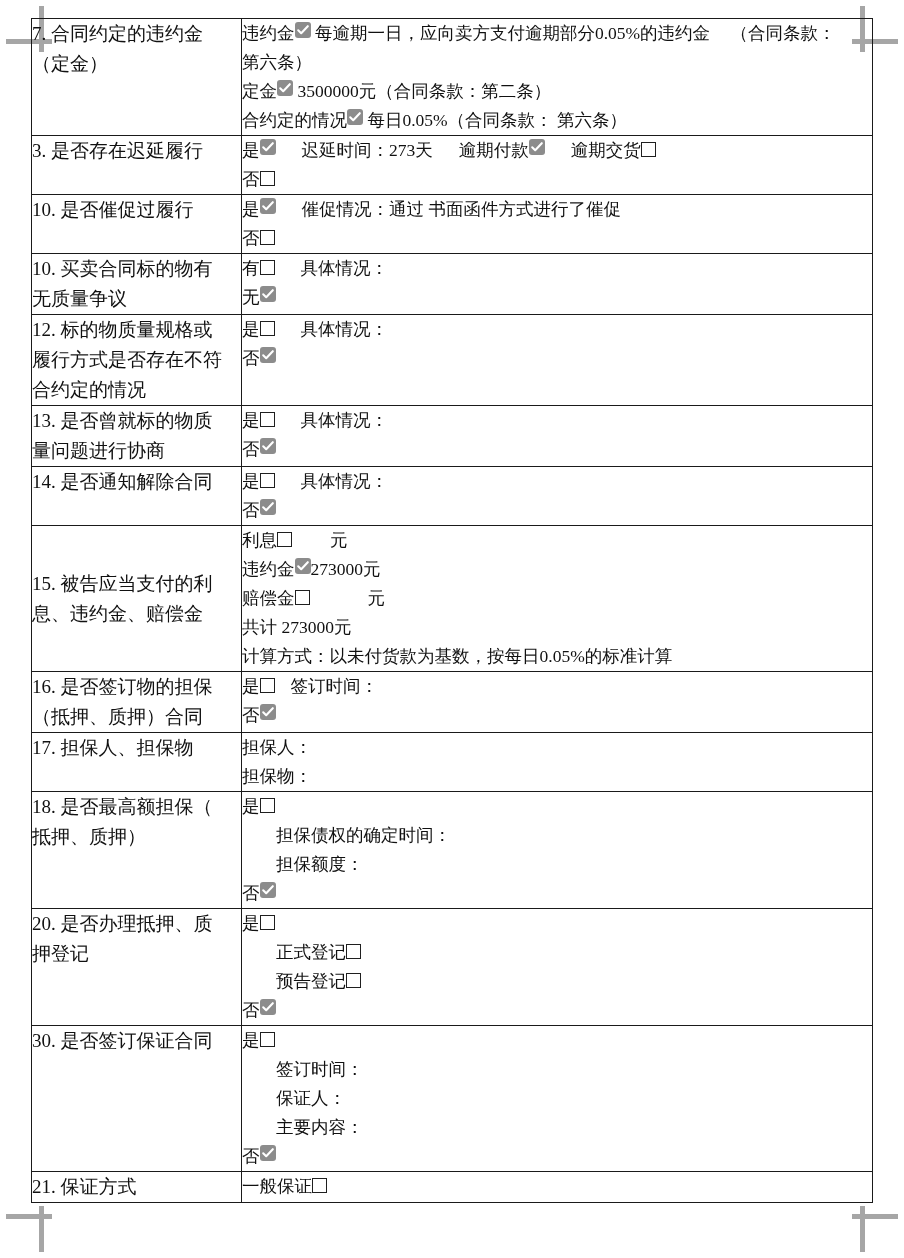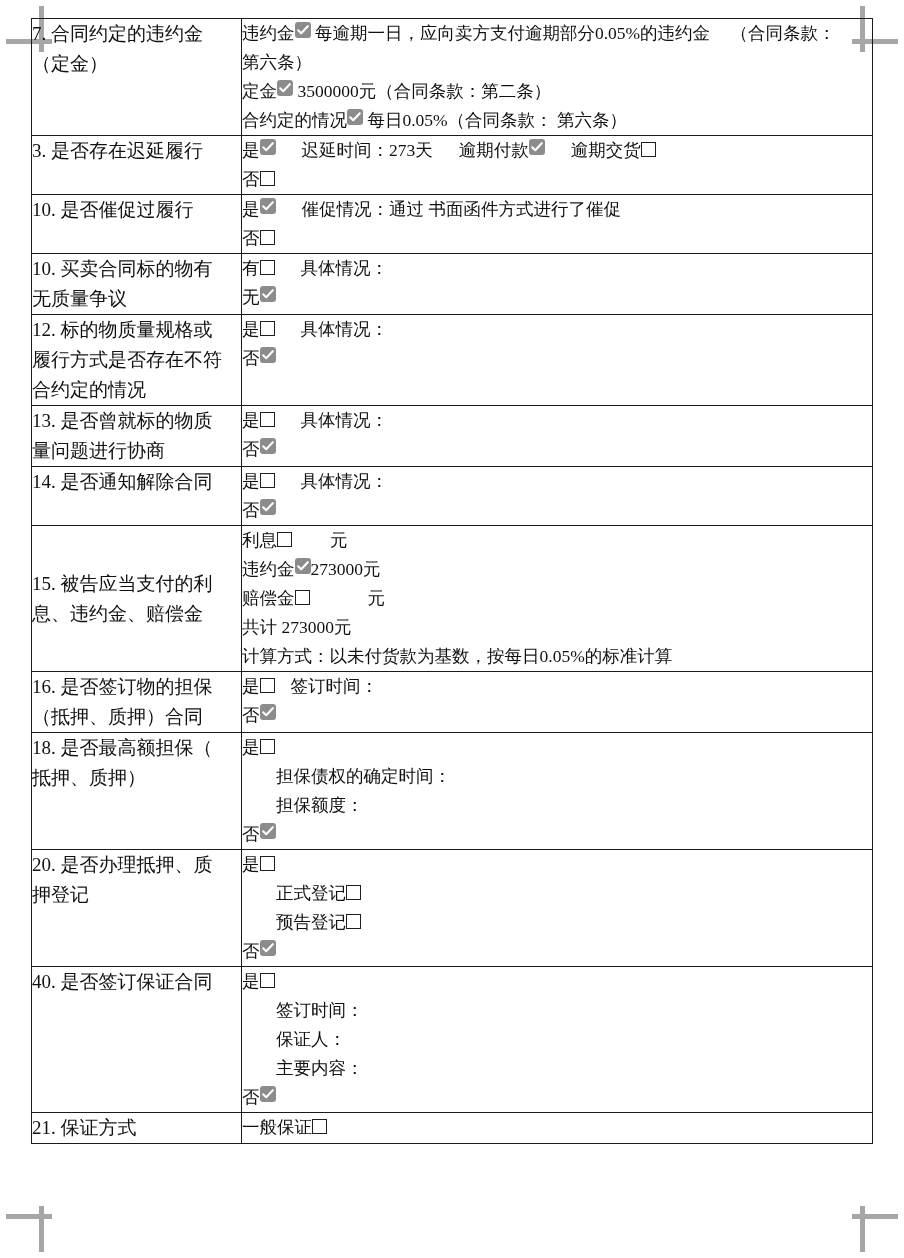--- a/index.html
+++ b/index.html
@@ -243,20 +243,29 @@
             <div class="line lbl">16. 是否签订物的担保</div>
             <div class="line lbl">（抵押、质押）合同</div>
           </td>
           <td class="value-cell">
             <div class="line"><span>是</span><span class="cb off"></span><span class="sp sp-2"></span><span>签订时间：</span></div>
             <div class="line"><span>否</span><span class="cb on"><svg width="14" height="14" viewBox="0 0 14 14" aria-hidden="true">
                   <path d="M2.2 7.3 L5.2 10.2 L11.8 3.2" fill="none" stroke="#ffffff" stroke-width="2.1" stroke-linecap="round" stroke-linejoin="round"></path>
                 </svg></span></div>
           </td>
         </tr>
+        <tr id="row-17">
+          <td class="label-cell">
+            <div class="line lbl">17. 担保人、担保物</div>
+          </td>
+          <td class="value-cell">
+            <div class="line"><span>担保人：</span></div>
+            <div class="line"><span>担保物：</span></div>
+          </td>
+        </tr>
         <tr id="row-18">
           <td class="label-cell">
             <div class="line lbl">18. 是否最高额担保（</div>
             <div class="line lbl">抵押、质押）</div>
           </td>
           <td class="value-cell">
             <div class="line"><span>是</span><span class="cb off"></span></div>
             <div class="line indent-1"><span>担保债权的确定时间：</span></div>
             <div class="line indent-1"><span>担保额度：</span></div>
             <div class="line"><span>否</span><span class="cb on"><svg width="14" height="14" viewBox="0 0 14 14" aria-hidden="true">
@@ -273,21 +282,21 @@
             <div class="line"><span>是</span><span class="cb off"></span></div>
             <div class="line indent-1"><span>正式登记</span><span class="cb off"></span></div>
             <div class="line indent-1"><span>预告登记</span><span class="cb off"></span></div>
             <div class="line"><span>否</span><span class="cb on"><svg width="14" height="14" viewBox="0 0 14 14" aria-hidden="true">
                   <path d="M2.2 7.3 L5.2 10.2 L11.8 3.2" fill="none" stroke="#ffffff" stroke-width="2.1" stroke-linecap="round" stroke-linejoin="round"></path>
                 </svg></span></div>
           </td>
         </tr>
         <tr id="row-20">
           <td class="label-cell">
-            <div class="line lbl">40. 是否签订保证合同</div>
+            <div class="line lbl">30. 是否签订保证合同</div>
           </td>
           <td class="value-cell">
             <div class="line"><span>是</span><span class="cb off"></span></div>
             <div class="line indent-1"><span>签订时间：</span></div>
             <div class="line indent-1"><span>保证人：</span></div>
             <div class="line indent-1"><span>主要内容：</span></div>
             <div class="line"><span>否</span><span class="cb on"><svg width="14" height="14" viewBox="0 0 14 14" aria-hidden="true">
                   <path d="M2.2 7.3 L5.2 10.2 L11.8 3.2" fill="none" stroke="#ffffff" stroke-width="2.1" stroke-linecap="round" stroke-linejoin="round"></path>
                 </svg></span></div>
           </td>

